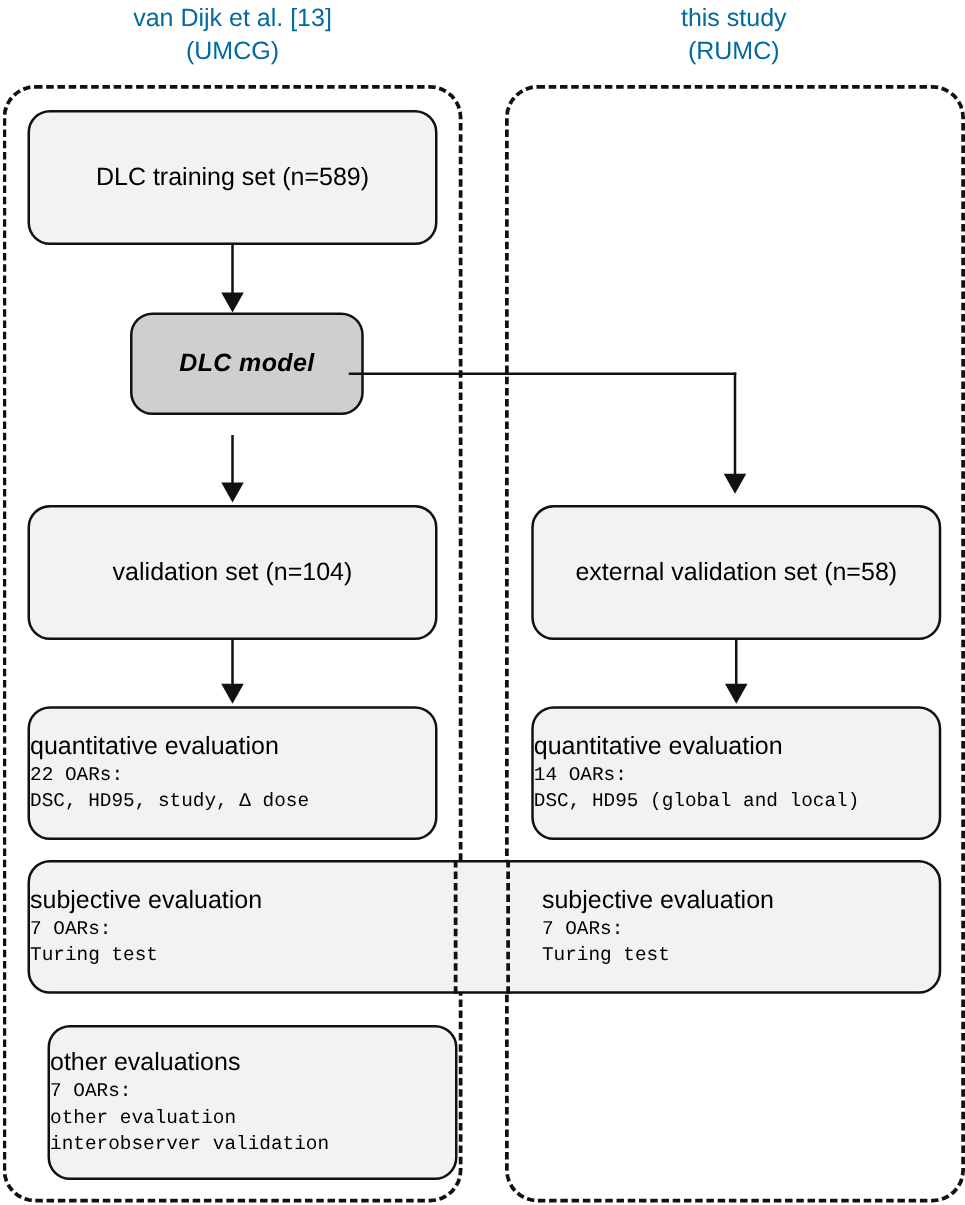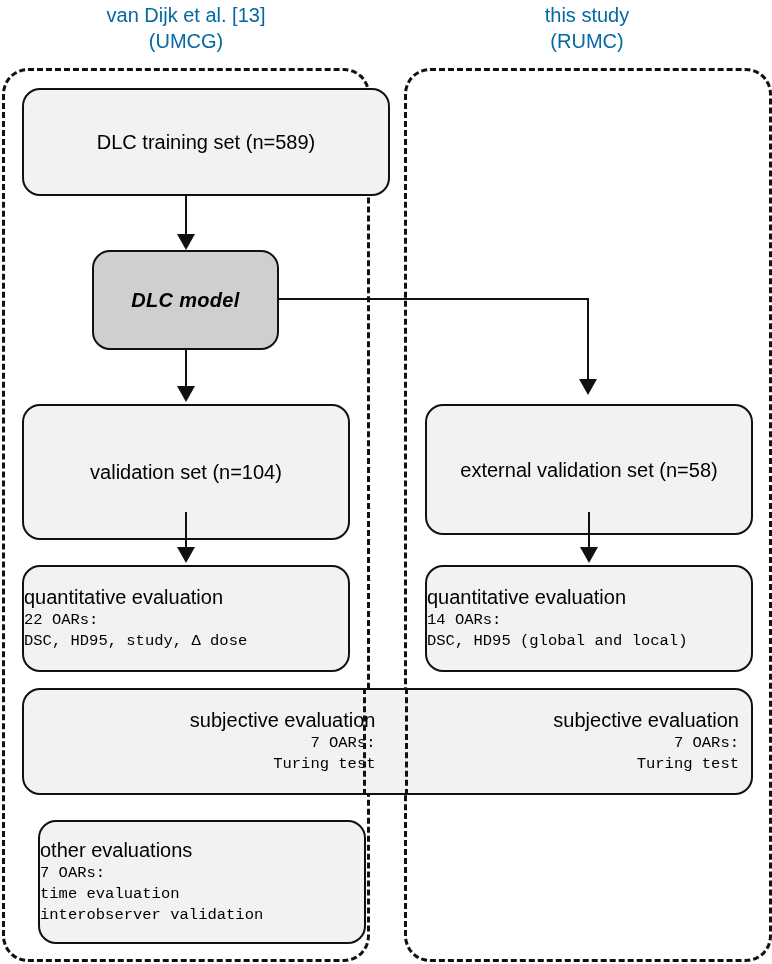--- a/index.html
+++ b/index.html
@@ -70,21 +70,20 @@
 
   
   .node.wide{
     flex-direction:row;
     justify-content:flex-start;
     align-items:center;
   }
   .wide-half{
     width:50%;
     box-sizing:border-box;
-    text-align:right;
   }
 
   
   .v-line{position:absolute;background:#111111;width:2.6px;}
   .h-line{position:absolute;background:#111111;height:2.6px;}
   .arrow-head{
     position:absolute;
     width:0;height:0;
     border-left:9px solid transparent;
     border-right:9px solid transparent;
@@ -97,43 +96,43 @@
 <div id="stage">
 
   <div id="hdr-left" class="col-header">van Dijk et al. [13]
 (UMCG)</div>
   <div id="hdr-right" class="col-header">this study
 (RUMC)</div>
 
   <div id="container-left" class="dashed-container"></div>
   <div id="container-right" class="dashed-container"></div>
 
-  <div class="node" style="left:22px;top:88px;width:368px;height:108px;">
+  <div class="node" style="left:22px;top:88px;width:328px;height:108px;">
     <div class="node-center">DLC training set (n=589)</div>
   </div>
 
   <div class="v-line" style="left:184.7px;top:196px;height:42px;"></div>
   <div class="arrow-head" style="left:177px;top:234px;"></div>
 
-  <div class="node shaded" style="left:92px;top:250px;width:187px;height:100px;">
+  <div class="node shaded" style="left:104px;top:250px;width:187px;height:82px;">
     <div class="node-emph">DLC model</div>
   </div>
 
   <div class="h-line" style="left:279px;top:297.7px;width:310px;"></div>
   <div class="v-line" style="left:586.7px;top:297.7px;height:84px;"></div>
   <div class="arrow-head" style="left:579px;top:379px;"></div>
 
   <div class="v-line" style="left:184.7px;top:348px;height:42px;"></div>
   <div class="arrow-head" style="left:177px;top:386px;"></div>
 
-  <div class="node" style="left:22px;top:404px;width:328px;height:136px;">
+  <div class="node" style="left:22px;top:404px;width:328px;height:108px;">
     <div class="node-center">validation set (n=104)</div>
   </div>
 
-  <div class="node" style="left:425px;top:404px;width:328px;height:131px;">
+  <div class="node" style="left:425px;top:404px;width:328px;height:108px;">
     <div class="node-center">external validation set (n=58)</div>
   </div>
 
   <div class="v-line" style="left:184.7px;top:512px;height:38px;"></div>
   <div class="arrow-head" style="left:177px;top:547px;"></div>
 
   <div class="v-line" style="left:587.7px;top:512px;height:38px;"></div>
   <div class="arrow-head" style="left:580px;top:547px;"></div>
 
   <div class="node" style="left:22px;top:565px;width:328px;height:107px;">
@@ -167,18 +166,18 @@
 
   <div style="position:absolute;left:362.6px;top:688px;width:3px;height:107px;
               border-left:3px dashed #111111;"></div>
   <div style="position:absolute;left:404.6px;top:688px;width:3px;height:107px;
               border-left:3px dashed #111111;"></div>
 
   <div class="node" style="left:38px;top:820px;width:328px;height:124px;">
     <div class="eval-block">
       <div class="eval-title">other evaluations</div>
       <div class="eval-line">7 OARs:</div>
-      <div class="eval-line">time evaluation</div>
+      <div class="eval-line">other evaluation</div>
       <div class="eval-line">interobserver validation</div>
     </div>
   </div>
 
 </div>
 
 </body></html>

